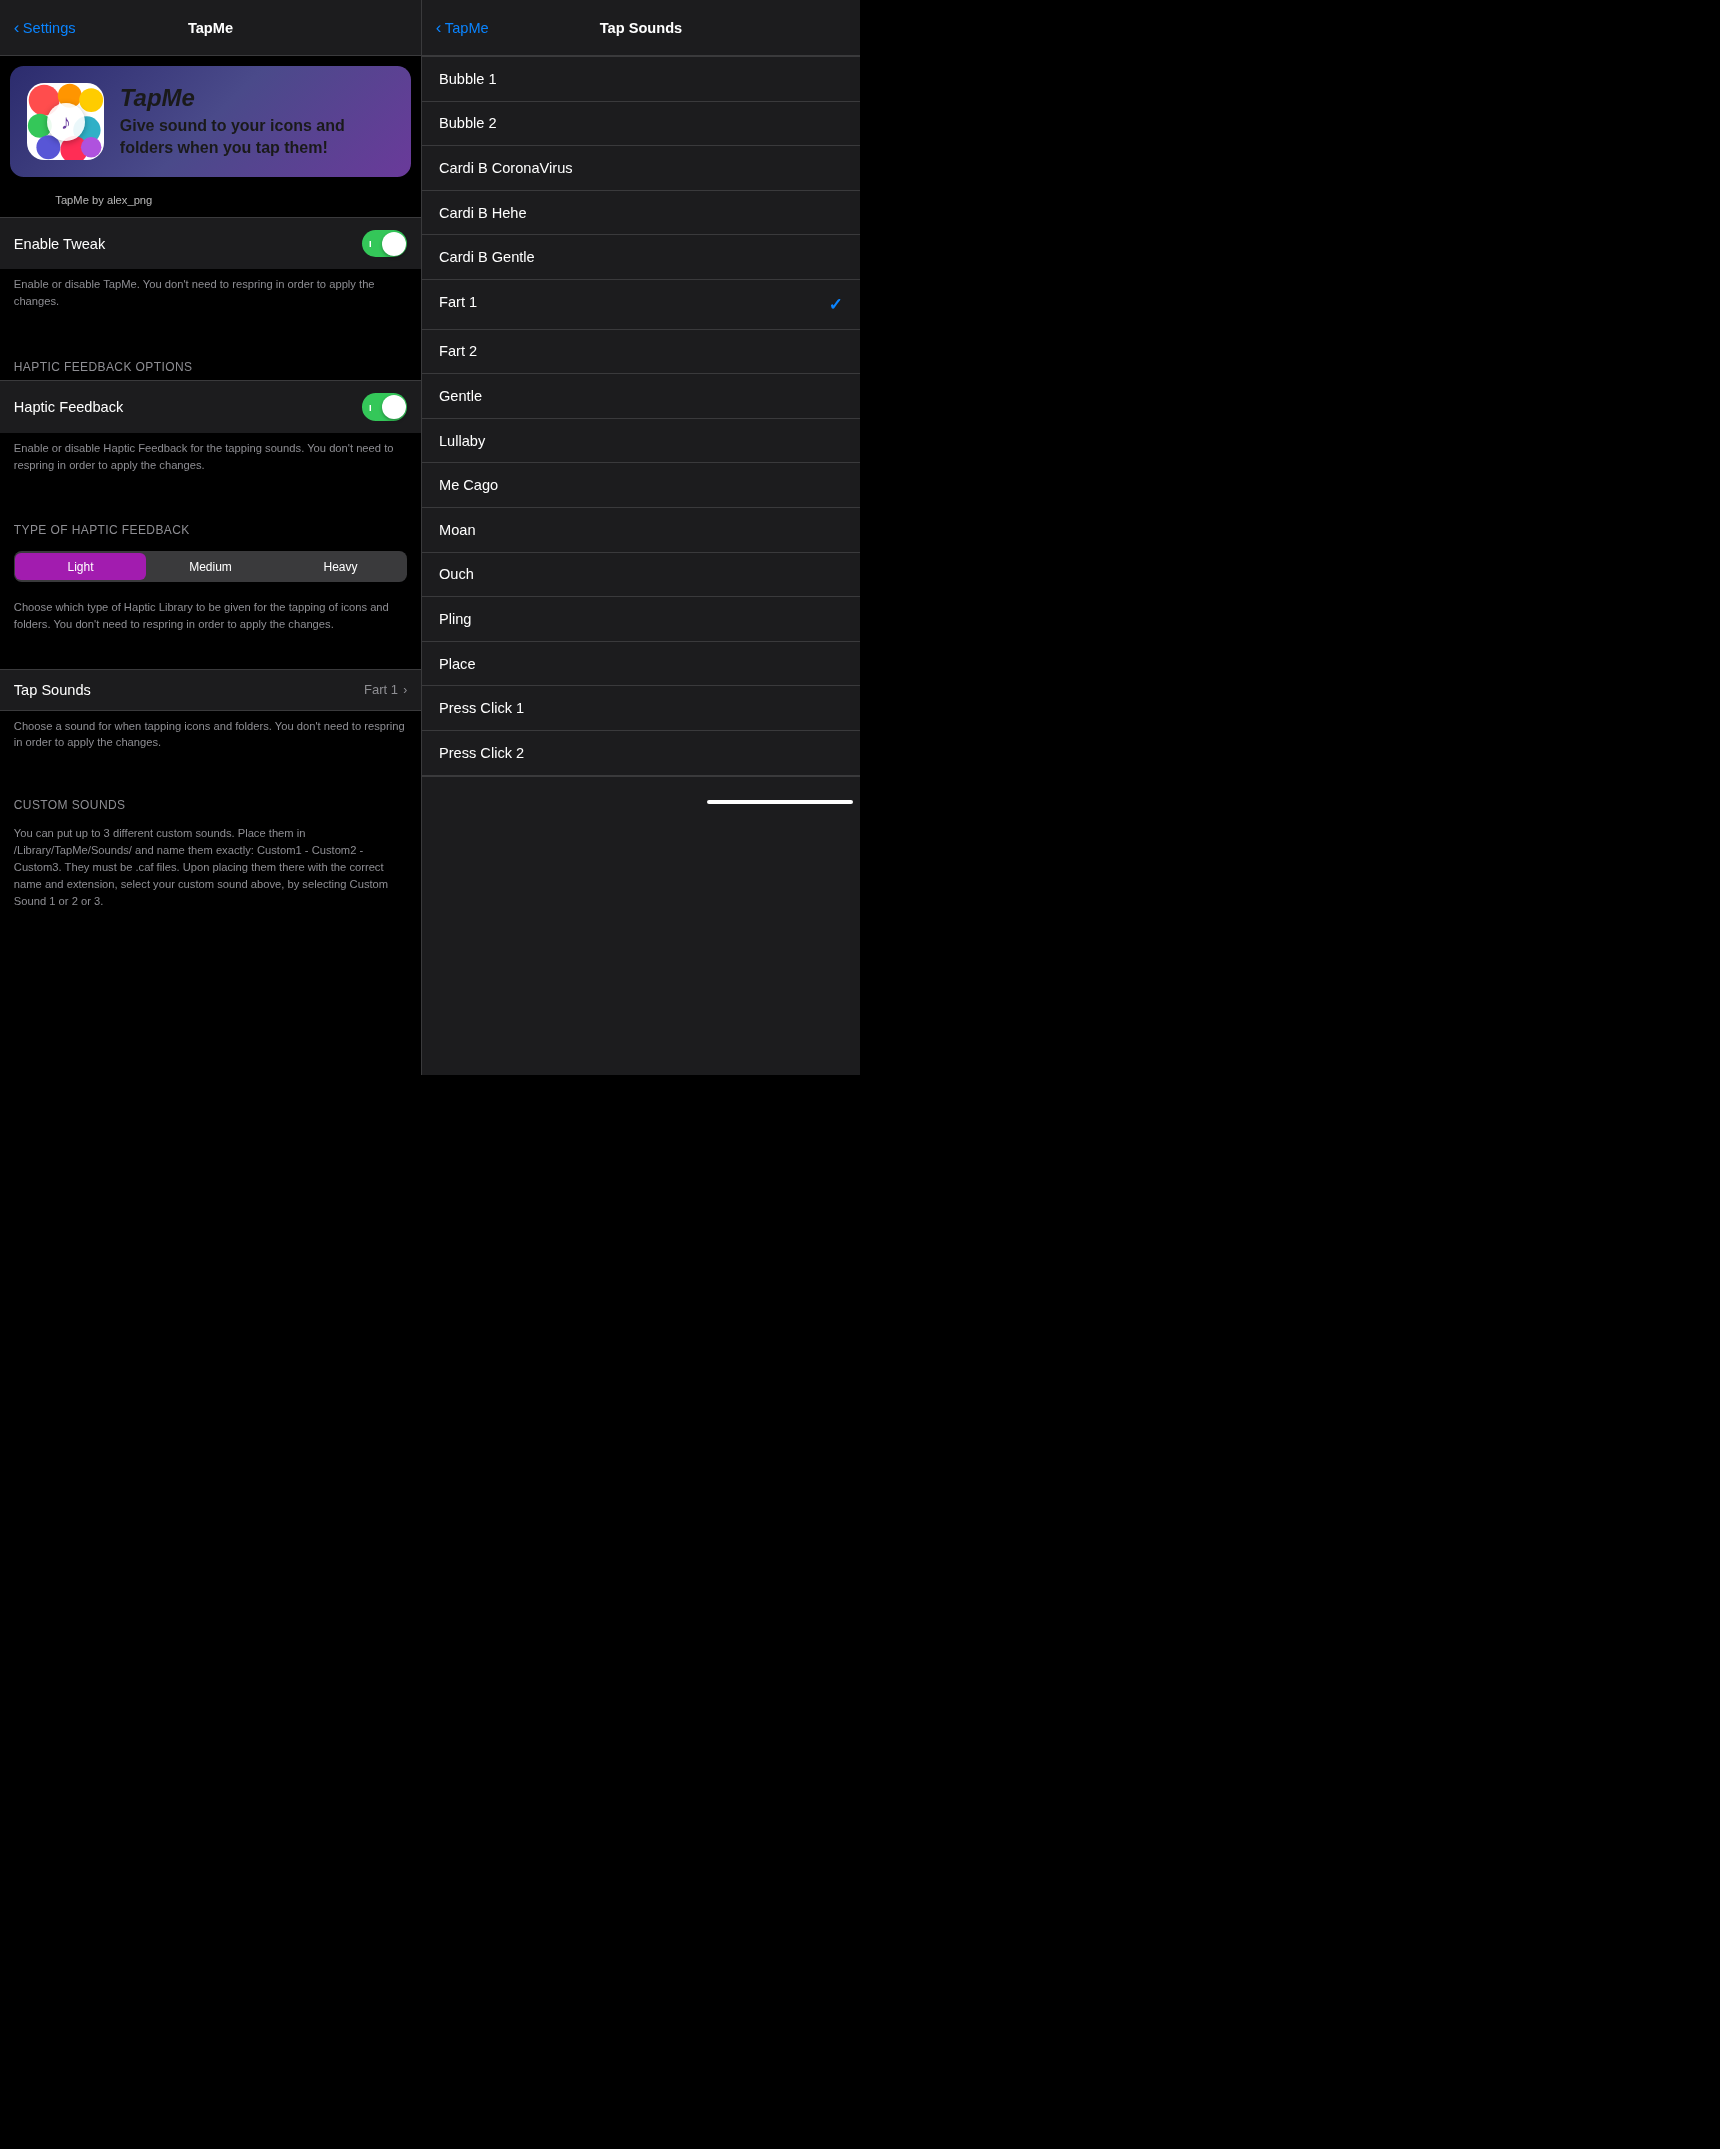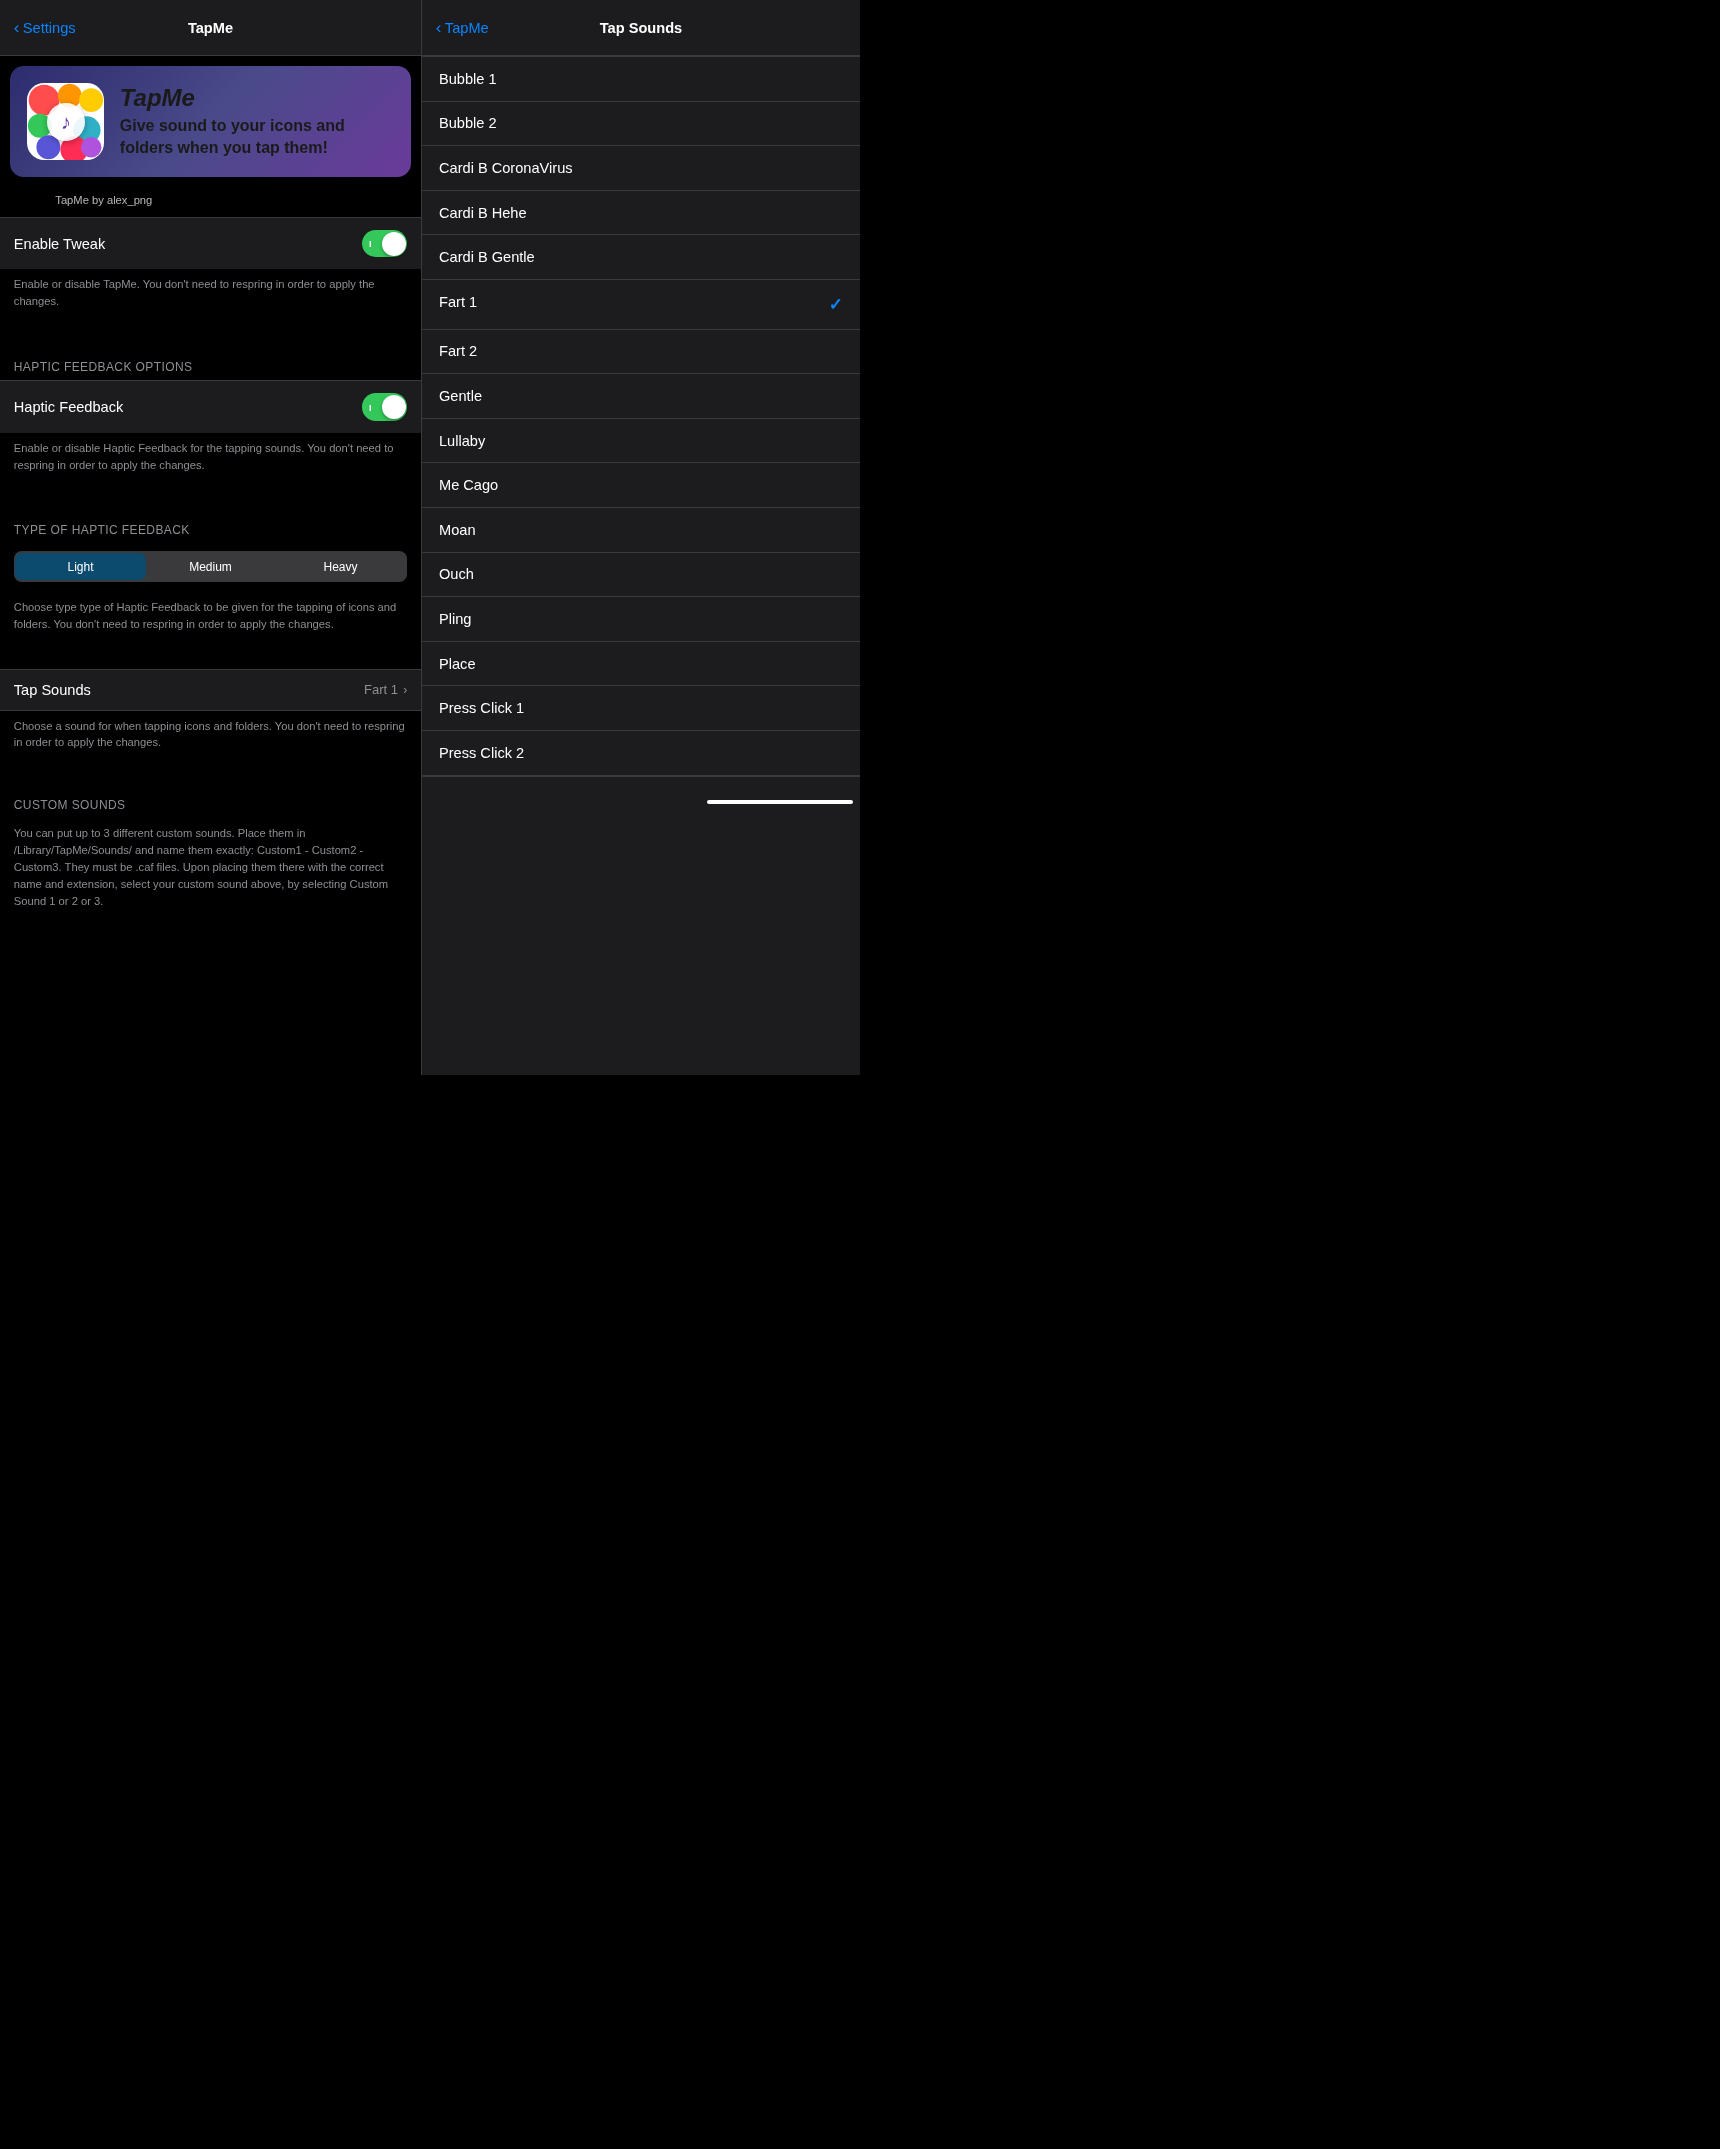--- a/index.html
+++ b/index.html
@@ -242,22 +242,21 @@
       display: flex;
       align-items: center;
       justify-content: center;
       font-size: 12px;
       color: #fff;
       border-radius: 6px;
       cursor: pointer;
     }
 
     .seg-option.active {
-      background: #0c4a6e;
-      border-radius: 7px;
+      background: #a21caf;
     }
 
     
     .tap-sounds-row {
       background: #1c1c1e;
       border-top: 0.9px solid #3a3a3c;
       border-bottom: 0.9px solid #3a3a3c;
       padding: 12px 13.8px;
       display: flex;
       align-items: center;
@@ -422,21 +421,21 @@
         <div class="seg-option active">
           <span>Light</span>
         </div>
         <div class="seg-option">
           <span>Medium</span>
         </div>
         <div class="seg-option">
           <span>Heavy</span>
         </div>
       </div>
-      <div class="row-desc">Choose type type of Haptic Feedback to be given for the tapping of icons and folders. You don't need to respring in order to apply the changes.</div>
+      <div class="row-desc">Choose which type of Haptic Library to be given for the tapping of icons and folders. You don't need to respring in order to apply the changes.</div>
     </div>
 
     <div class="divider-gap"></div>
 
     <div class="settings-section">
       <div class="tap-sounds-row">
         <span class="row-label">Tap Sounds</span>
         <div class="tap-sounds-right">
           <span>Fart 1</span>
           <span class="chevron-right">›</span>

